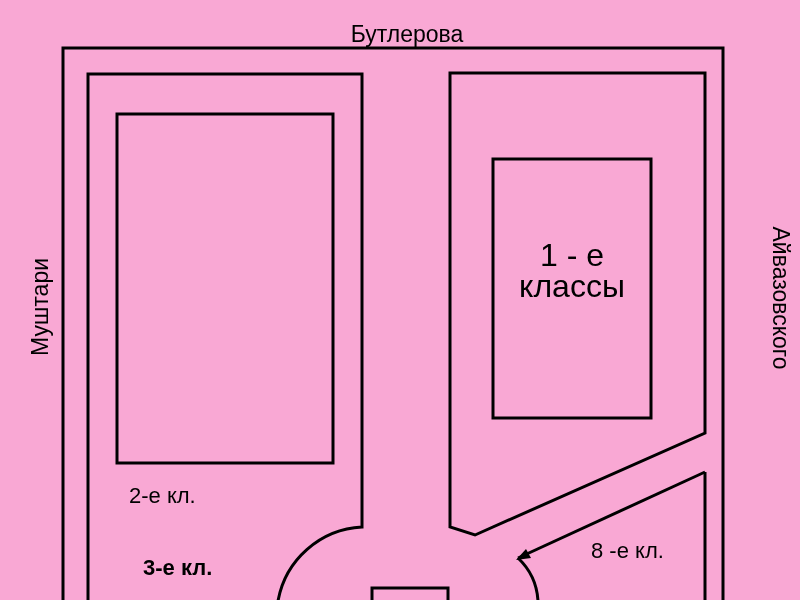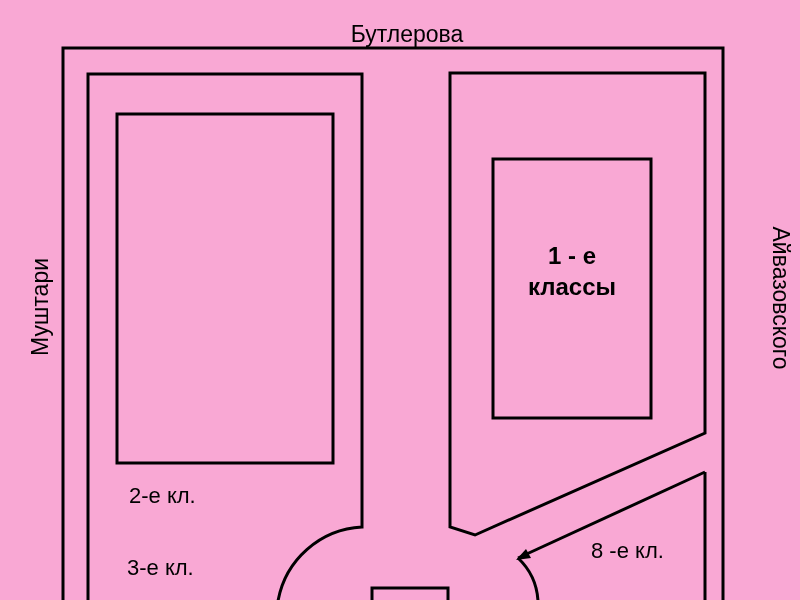--- a/index.html
+++ b/index.html
@@ -13,23 +13,23 @@
   }
   .stage svg{position:absolute;left:0;top:0;}
   .stage svg path, .stage svg rect{stroke:currentColor;fill:none;stroke-width:3;}
   .stage svg .filled{fill:currentColor;stroke:none;}
   .lbl{position:absolute;white-space:nowrap;}
   .street{font-size:23px;}
   .street-top{left:327px;top:21px;width:160px;text-align:center;}
   .street-left{left:40px;top:307px;transform:translate(-50%,-50%) rotate(-90deg);}
   .street-right{left:780px;top:298px;transform:translate(-50%,-50%) rotate(90deg);}
   .area-label{font-size:22px;}
-  .first-label{left:493px;top:240px;width:158px;text-align:center;font-size:24px;line-height:31px;font-weight:bold;}
+  .first-label{left:493px;top:240px;width:158px;text-align:center;font-size:32px;line-height:31px;}
   .second-label{left:129px;top:483px;}
-  .third-label{left:127px;top:555px;}
+  .third-label{left:143px;top:555px;font-weight:bold;}
   .fourth-label{left:591px;top:538px;}
 </style>
 </head>
 <body>
 
 <div class="stage" style="background: #f9a8d4; color: rgb(0, 0, 0);">
 
   <svg width="800" height="600" viewBox="0 0 800 600">
 
     <path d="M 63 601 L 63 48 L 723 48 L 723 601"></path>

